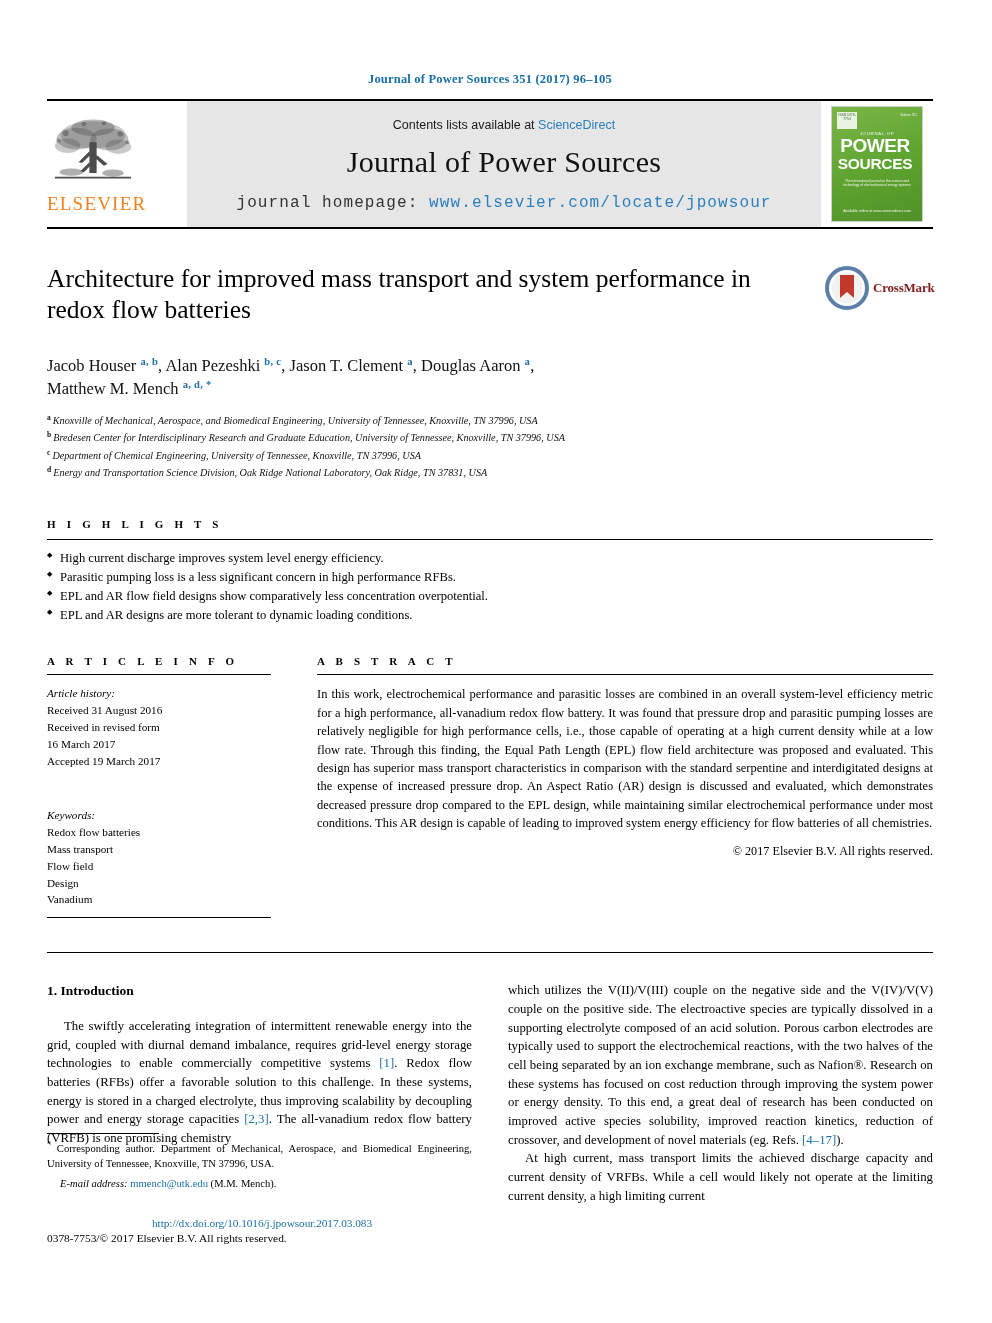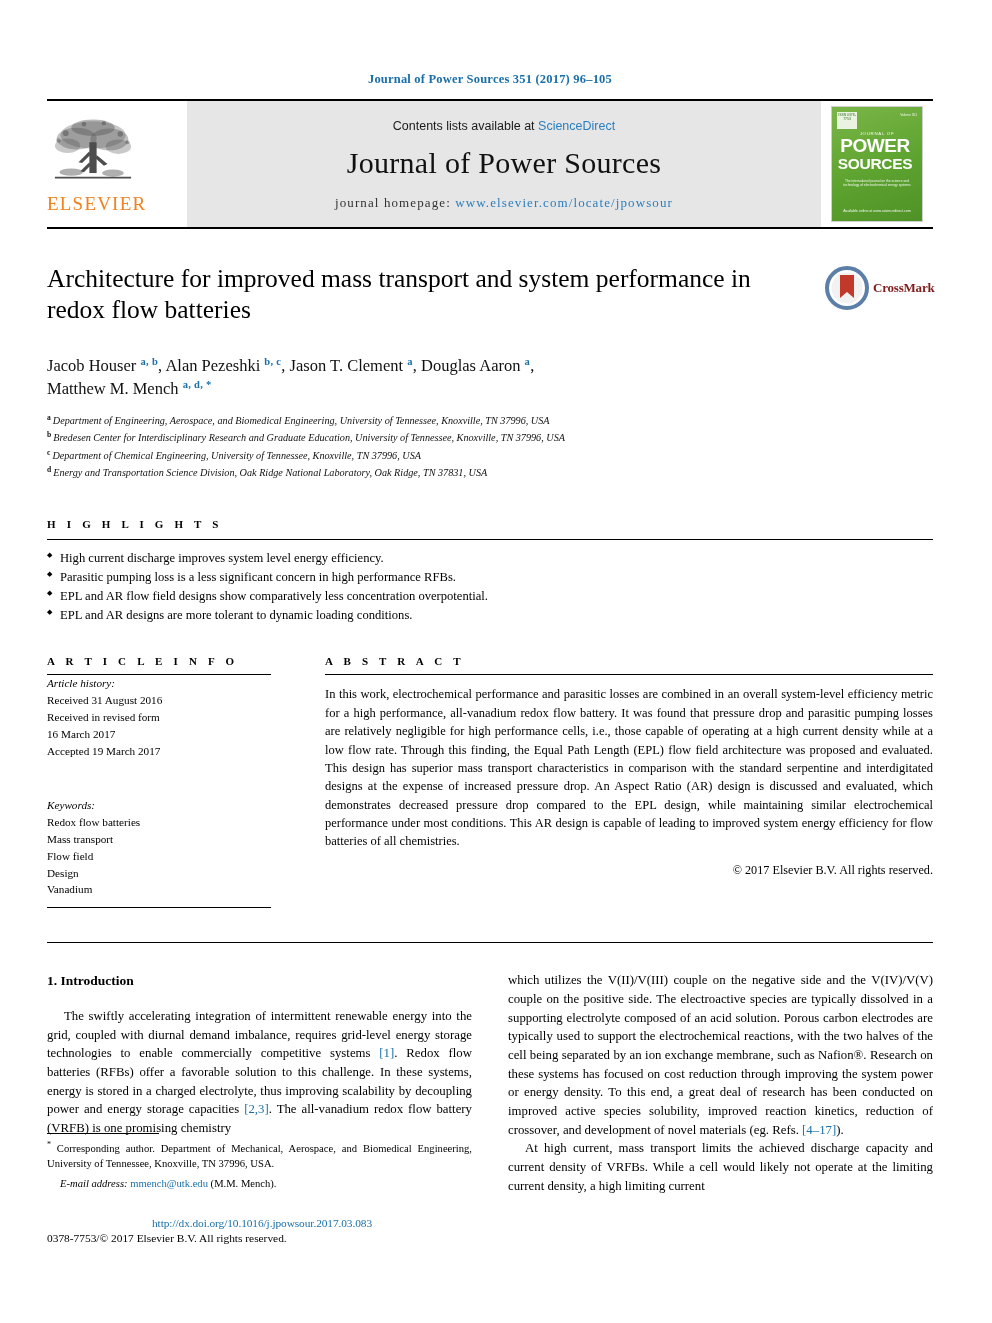--- a/index.html
+++ b/index.html
@@ -93,22 +93,22 @@
     text-decoration: none;
   }
   .journal-name {
     font-family: "Liberation Serif", serif;
     font-size: 30px;
     color: #111;
     letter-spacing: 0.3px;
     margin-bottom: 15px;
   }
   .homepage-line {
-    font-family: Liberation Serif, serif;
-    font-size: 13px;
+    font-family: Liberation Mono, monospace;
+    font-size: 16px;
     letter-spacing: 1.1px;
     color: #333;
   }
   .homepage-line .url {
     color: #2a7fbe;
   }
   .mast-cover {
     width: 112px;
     flex: 0 0 112px;
     display: flex;
@@ -286,34 +286,35 @@
     top: 0px;
     font-size: 7px;
     line-height: 1.95;
     color: #000;
   }
 
   
   .infoabs {
     margin-top: 30px;
     display: flex;
-    gap: 8px;
+    gap: 0;
   }
   .col-info {
     width: 246px;
     flex: 0 0 246px;
     padding-right: 22px;
     box-sizing: border-box;
   }
   .col-abs {
     flex: 1 1 auto;
     padding-left: 24px;
     box-sizing: border-box;
   }
   .hist {
+    margin-top: 10px;
     font-family: "Liberation Serif", serif;
     font-size: 11.2px;
     line-height: 1.5;
   }
   .hist .ital { font-style: italic; }
   .keywords {
     margin-top: 38px;
     font-family: "Liberation Serif", serif;
     font-size: 11.2px;
     line-height: 1.5;
@@ -492,21 +493,21 @@
         </div>
         <div class="cm-word">CrossMark</div>
       </div>
     </div>
 
     <div class="authors">
       <span><span>Jacob Houser</span> <sup>a, b</sup></span><span>, </span><span><span>Alan Pezeshki</span> <sup>b, c</sup></span><span>, </span><span><span>Jason T. Clement</span> <sup>a</sup></span><span>, </span><span><span>Douglas Aaron</span> <sup>a</sup></span><span>,</span><br><span><span>Matthew M. Mench</span> <sup>a, d, *</sup></span>
     </div>
 
     <div class="affils">
-      <div><span class="mark">a</span><span>Department of Engineering, Aerospace, and Biomedical Engineering, University of Tennessee, Knoxville, TN 37996, USA</span></div>
+      <div><span class="mark">a</span><span>Knoxville of Mechanical, Aerospace, and Biomedical Engineering, University of Tennessee, Knoxville, TN 37996, USA</span></div>
       <div><span class="mark">b</span><span>Bredesen Center for Interdisciplinary Research and Graduate Education, University of Tennessee, Knoxville, TN 37996, USA</span></div>
       <div><span class="mark">c</span><span>Department of Chemical Engineering, University of Tennessee, Knoxville, TN 37996, USA</span></div>
       <div><span class="mark">d</span><span>Energy and Transportation Science Division, Oak Ridge National Laboratory, Oak Ridge, TN 37831, USA</span></div>
     </div>
 
     <div class="highlights">
       <div class="sec-label">H I G H L I G H T S</div>
       <hr class="hl-rule">
       <ul class="hl-list">
         <li>High current discharge improves system level energy efficiency.</li>

